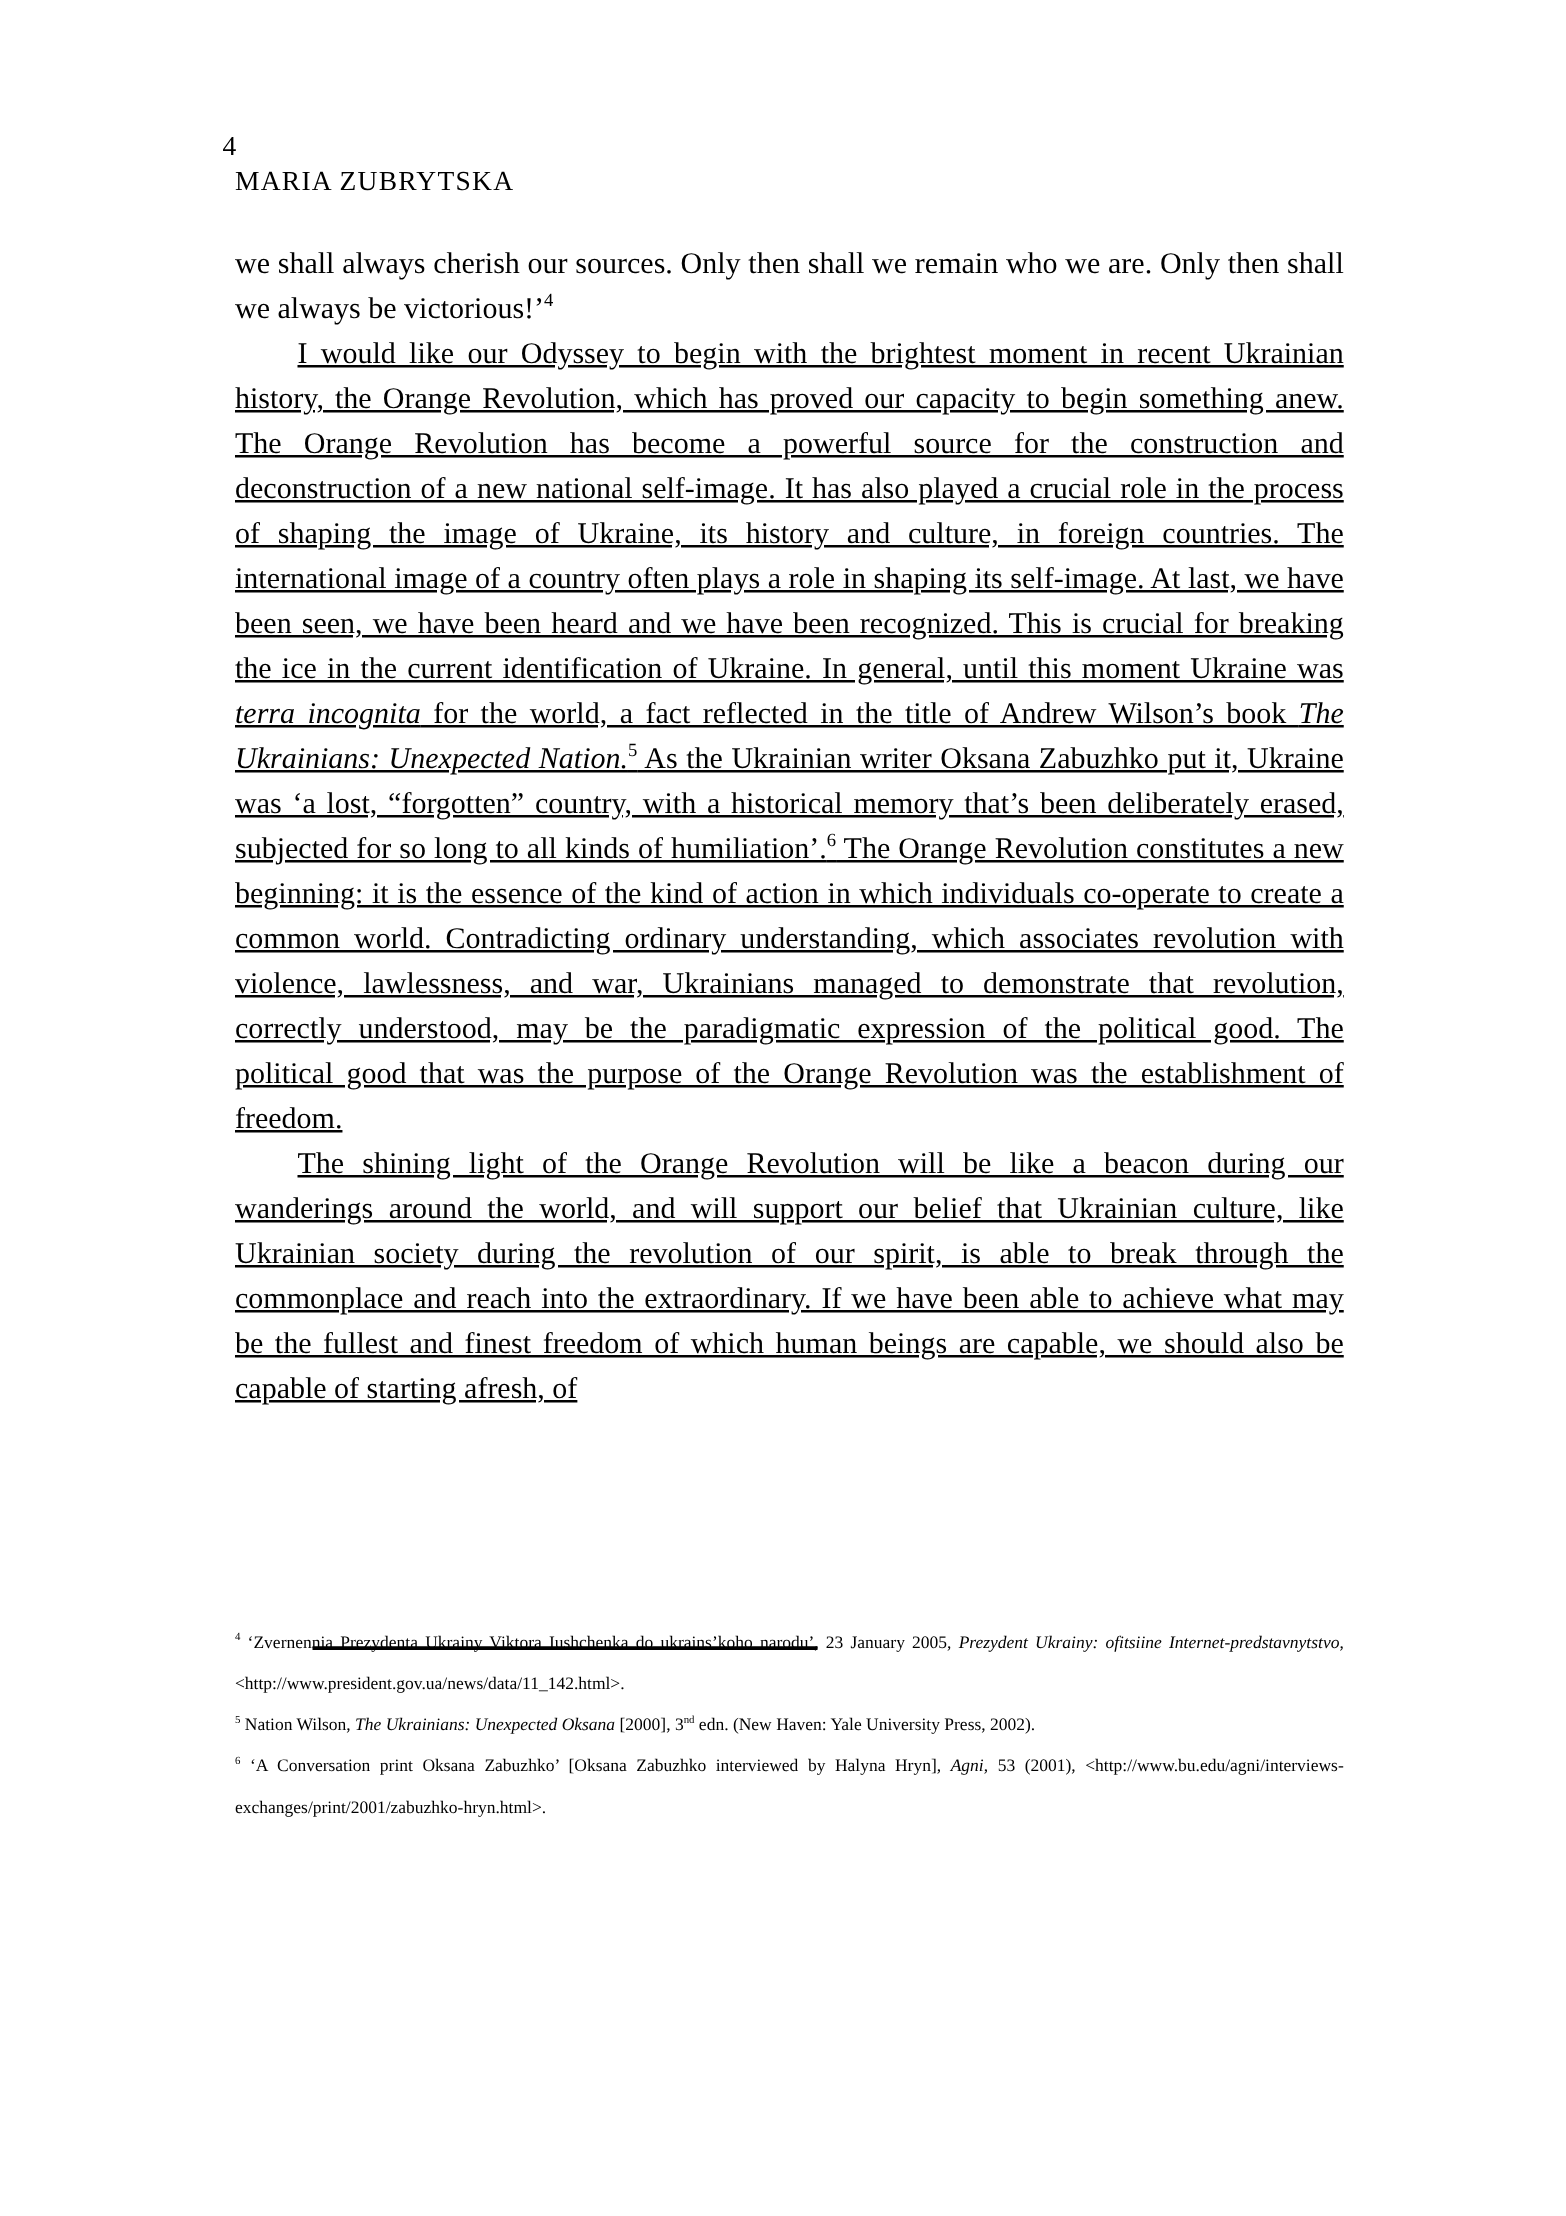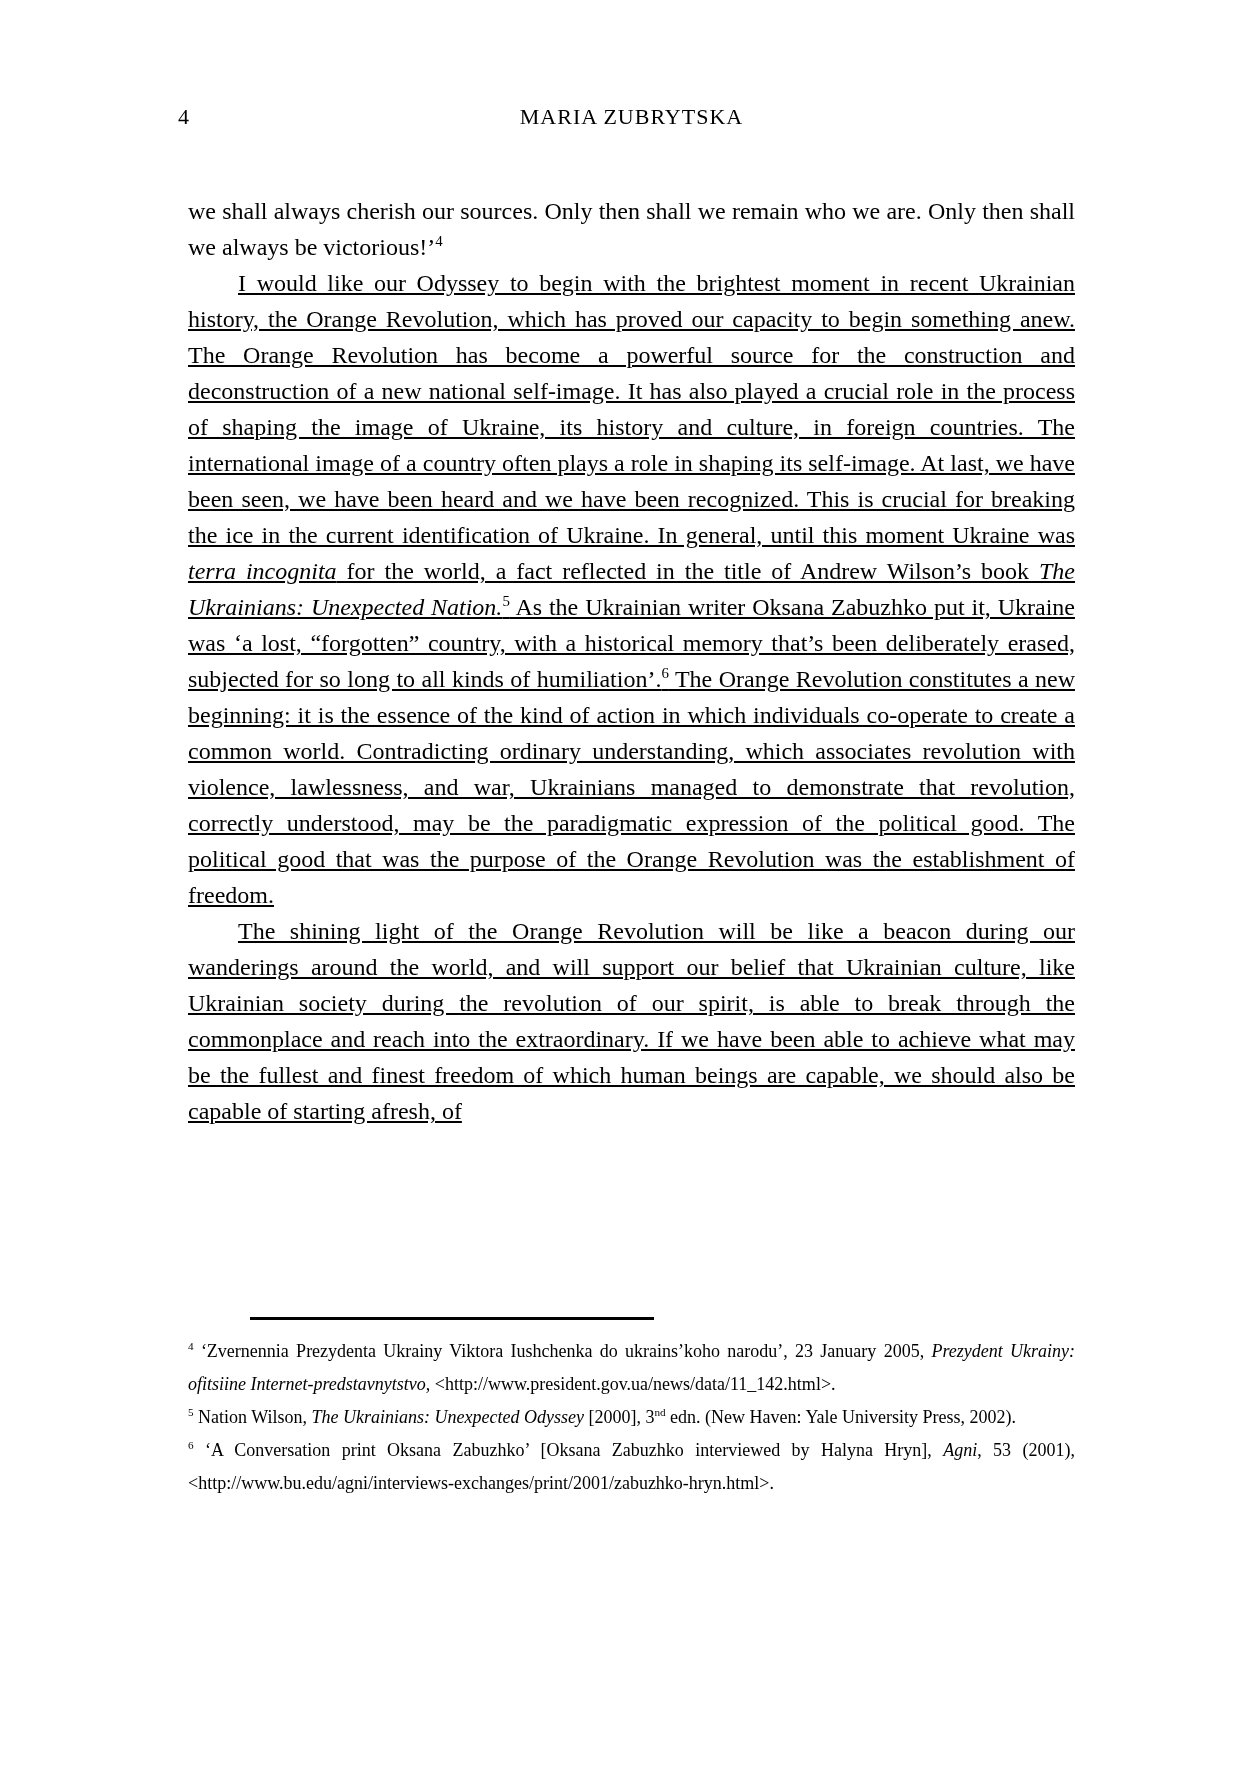--- a/index.html
+++ b/index.html
@@ -21,22 +21,23 @@
     width: 887px;
     font-size: 22px;
     line-height: 26px;
   }
   .page-number {
     position: absolute;
     left: -10px;
     top: 0;
   }
   .running-title {
-    text-align: center;
+    text-align: left;
     letter-spacing: 1px;
+    margin-top: 28px;
   }
   .body-text {
     position: absolute;
     top: 193px;
     left: 188px;
     width: 887px;
     font-size: 24px;
     line-height: 36px;
     text-align: justify;
   }
@@ -50,24 +51,24 @@
   .footnote-separator {
     position: absolute;
     top: 1317px;
     left: 250px;
     width: 404px;
     height: 3px;
     background: #000000;
   }
   .footnotes-section {
     position: absolute;
-    top: 1335px;
+    top: 1298px;
     left: 188px;
     width: 887px;
-    font-size: 18px;
+    font-size: 14px;
     line-height: 33px;
     text-align: justify;
   }
   .footnotes-section p { margin: 0; }
   i { font-style: italic; }
 </style>
 </head>
 <body>
 
 <div class="page">
@@ -79,16 +80,16 @@
   <div class="body-text">
       <p class="para"><span>we shall always cherish our sources. Only then shall we remain who we are. Only then shall we always be victorious!’</span><sup>4</sup></p>
       <p class="para indent"><span>I would like our Odyssey to begin with the brightest moment in recent Ukrainian history, the Orange Revolution, which has proved our capacity to begin something anew. The Orange Revolution has become a powerful source for the construction and deconstruction of a new national self-image. It has also played a crucial role in the process of shaping the image of Ukraine, its history and culture, in foreign countries. The international image of a country often plays a role in shaping its self-image. At last, we have been seen, we have been heard and we have been recognized. This is crucial for breaking the ice in the current identification of Ukraine. In general, until this moment Ukraine was </span><i>terra incognita</i><span> for the world, a fact reflected in the title of Andrew Wilson’s book </span><i>The Ukrainians: Unexpected Nation.</i><sup>5</sup><span> As the Ukrainian writer Oksana Zabuzhko put it, Ukraine was ‘a lost, “forgotten” country, with a historical memory that’s been deliberately erased, subjected for so long to all kinds of humiliation’.</span><sup>6</sup><span> The Orange Revolution constitutes a new beginning: it is the essence of the kind of action in which individuals co-operate to create a common world. Contradicting ordinary understanding, which associates revolution with violence, lawlessness, and war, Ukrainians managed to demonstrate that revolution, correctly understood, may be the paradigmatic expression of the political good. The political good that was the purpose of the Orange Revolution was the establishment of freedom.</span></p>
       <p class="para indent"><span>The shining light of the Orange Revolution will be like a beacon during our wanderings around the world, and will support our belief that Ukrainian culture, like Ukrainian society during the revolution of our spirit, is able to break through the commonplace and reach into the extraordinary. If we have been able to achieve what may be the fullest and finest freedom of which human beings are capable, we should also be capable of starting afresh, of</span></p>
     </div>
 
   <div class="footnote-separator"></div>
 
   <div class="footnotes-section">
       <p class="footnote"><sup>4</sup> <span>‘Zvernennia Prezydenta Ukrainy Viktora Iushchenka do ukrains’koho narodu’, 23 January 2005, </span><i>Prezydent Ukrainy: ofitsiine Internet-predstavnytstvo</i><span>, &lt;http://www.president.gov.ua/news/data/11_142.html&gt;.</span></p>
-      <p class="footnote"><sup>5</sup> <span>Nation Wilson, </span><i>The Ukrainians: Unexpected Odyssey</i><span> [2000], 3</span><sup>nd</sup><span> edn. (New Haven: Yale University Press, 2002).</span></p>
+      <p class="footnote"><sup>5</sup> <span>Nation Wilson, </span><i>The Ukrainians: Unexpected Oksana</i><span> [2000], 3</span><sup>nd</sup><span> edn. (New Haven: Yale University Press, 2002).</span></p>
       <p class="footnote"><sup>6</sup> <span>‘A Conversation print Oksana Zabuzhko’ [Oksana Zabuzhko interviewed by Halyna Hryn], </span><i>Agni</i><span>, 53 (2001), &lt;http://www.bu.edu/agni/interviews-exchanges/print/2001/zabuzhko-hryn.html&gt;.</span></p>
     </div>
 </div>
 
 </body></html>

